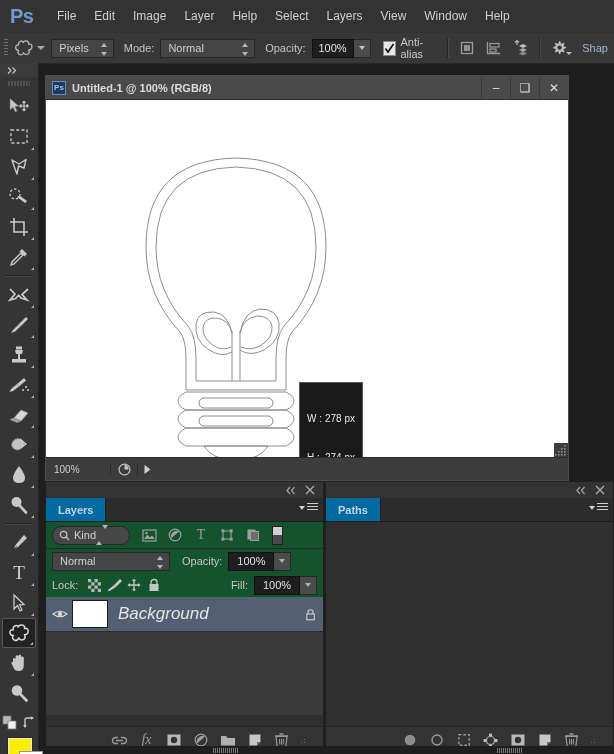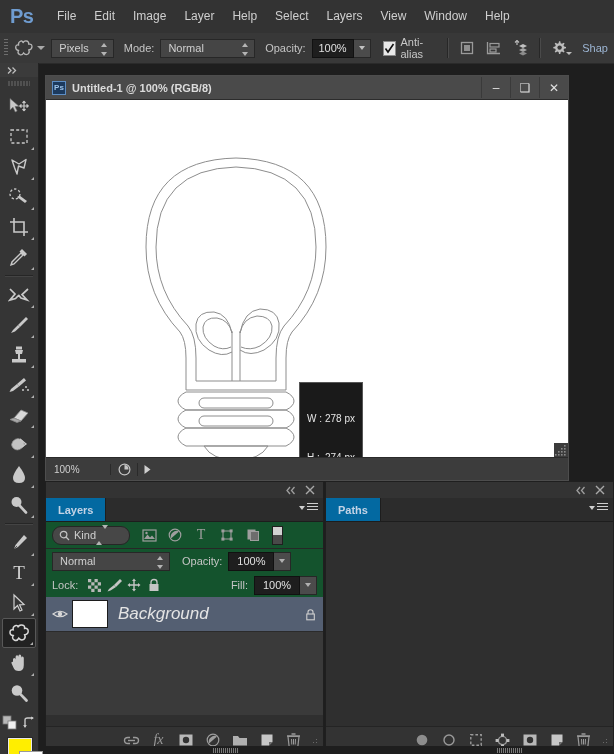--- a/index.html
+++ b/index.html
@@ -304,21 +304,21 @@
     border: 1px solid #1c1c1c; margin-right: 10px;
   }
   .layer-name {
     flex: 1; font-size: 17px; font-style: italic; color: #e4e4e4;
   }
   .layer-lock { width: 26px; display: flex; align-items: center; justify-content: center; }
   .panel-footer {
     height: 26px; background: #333333;
     border-top: 1px solid #242424;
     display: flex; align-items: center; justify-content: flex-end;
-    padding-right: 4px;
+    padding-right: 16px;
     position: absolute; bottom: 0; left: 0; right: 0; margin-top: 26px;
   }
   .foot-ico {
     width: 27px; height: 24px; display: flex;
     align-items: center; justify-content: center;
     position: relative;
   }
   .foot-grip {
     width: 10px; height: 10px; margin-left: 2px;
     background-image: radial-gradient(#6a6a6a 40%, transparent 41%);

